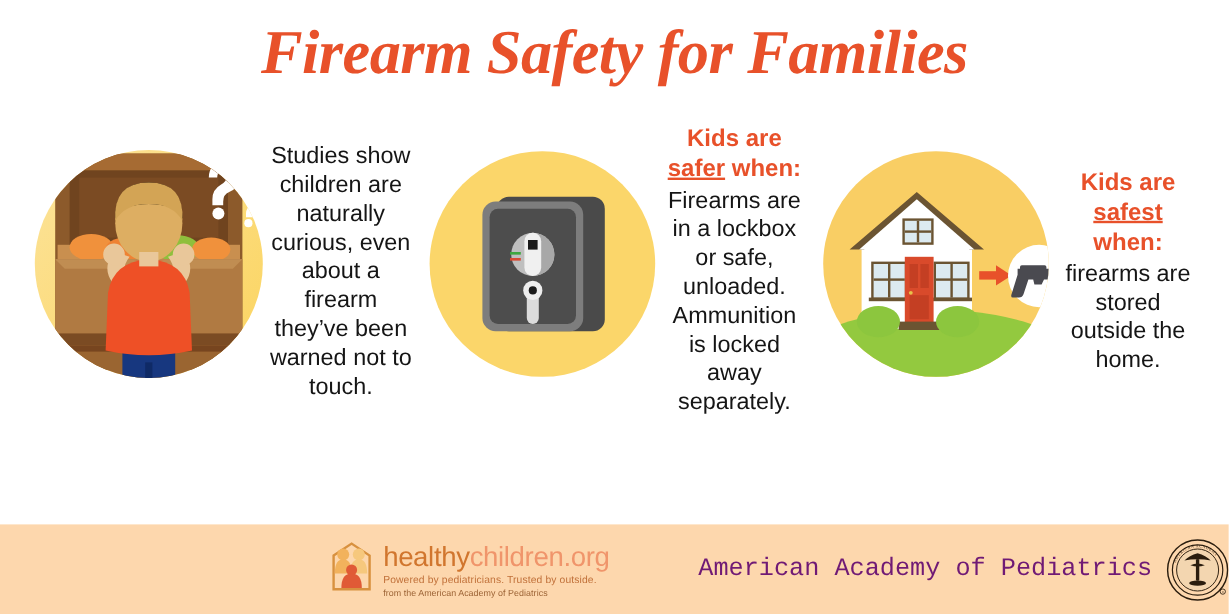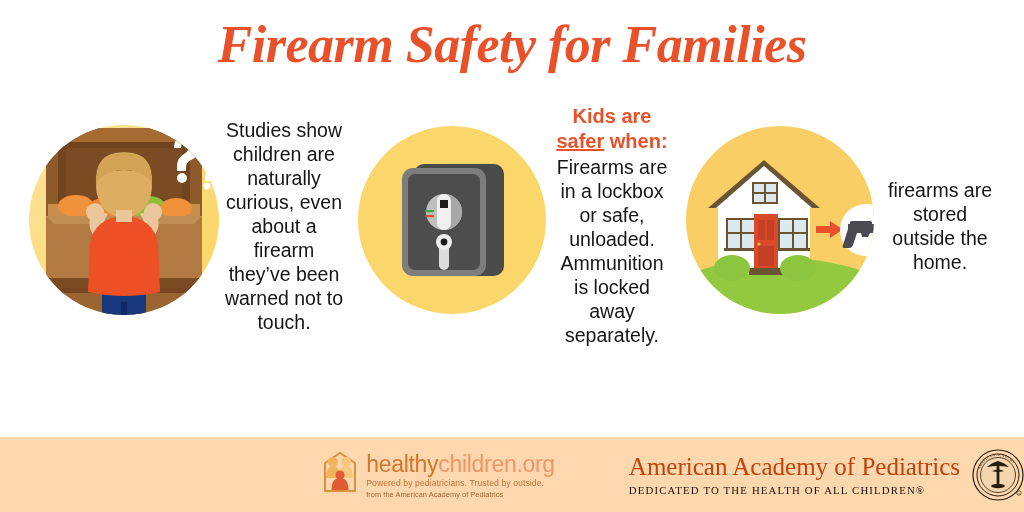--- a/index.html
+++ b/index.html
@@ -114,23 +114,23 @@
   .hc-tag2 {
     font-size: 7.4px;
     color: #9D6436;
     letter-spacing: 0.05px;
     margin-top: 2px;
     white-space: nowrap;
   }
 
   .aap-logo { display: flex; align-items: center; gap: 12px; }
   .aap-name {
-    font-family: Liberation Serif, serif;
-    font-size: 25px;
-    color: #c2410c;
+    font-family: Liberation Mono, monospace;
+    font-size: 21px;
+    color: #701a75;
     line-height: 28px;
     white-space: nowrap;
   }
   .aap-sub {
     font-family: "Liberation Serif", serif;
     font-size: 10.8px;
     letter-spacing: 1.15px;
     color: #1a1208;
     white-space: nowrap;
     margin-top: 3px;
@@ -288,20 +288,21 @@
 
           <circle cx="186" cy="110" r="26" fill="#FFFFFF"></circle>
           <g fill="#4A4A50">
             <path d="M168 104 h30 q4 0 4 4 v5 h-12 l-2 4 h-6 l-1 -4 h-4 l-4 12 q-1 3 -4 3 h-5 q-2 0 -1 -3 l5 -16 v-5 z"></path>
             <rect x="170" y="101" width="22" height="4" rx="1.5"></rect>
           </g>
         </g>
       </svg>
     </div>
     <div class="caption">
+      <span class="headline"><span>Kids are </span><u>safest</u><span> when:</span></span>
       <span>firearms are stored outside the home.</span>
     </div>
   </div>
 </div>
 
 <div class="footer">
 
   <div class="hc-logo">
     <svg class="hc-mark" viewBox="0 0 36 42">
       <path d="M3 12 L18 2 L33 12 L33 40 L3 40 Z" fill="none" stroke="#D8913F" stroke-width="2"></path>
@@ -315,21 +316,20 @@
     <div class="hc-text">
       <div class="hc-wordmark"><span class="w1">healthy</span><span class="w2">children.org</span></div>
       <div class="hc-tag1">Powered by pediatricians. Trusted by outside.</div>
       <div class="hc-tag2">from the American Academy of Pediatrics</div>
     </div>
   </div>
 
   <div class="aap-logo">
     <div>
       <div class="aap-name">American Academy of Pediatrics</div>
-      <div class="aap-sub">DEDICATED TO THE HEALTH OF ALL CHILDREN®</div>
     </div>
     <svg class="aap-seal" viewBox="0 0 52 52">
       <circle cx="26" cy="26" r="25" fill="none" stroke="#2A1D0E" stroke-width="1.2"></circle>
       <circle cx="26" cy="26" r="21" fill="none" stroke="#2A1D0E" stroke-width="1"></circle>
       <circle cx="26" cy="26" r="17.5" fill="#F3D6B0" stroke="#2A1D0E" stroke-width="0.8"></circle>
       <g fill="#2A1D0E">
         <path d="M26 12 q-7 2 -11 6 q5 -1 11 -1 q6 0 11 1 q-4 -4 -11 -6 z"></path>
         <rect x="24.6" y="17" width="2.8" height="18" rx="1"></rect>
         <path d="M20 22 q6 -3 12 0 q-6 2 -12 0 z"></path>
         <ellipse cx="26" cy="37" rx="7" ry="2.2"></ellipse>

